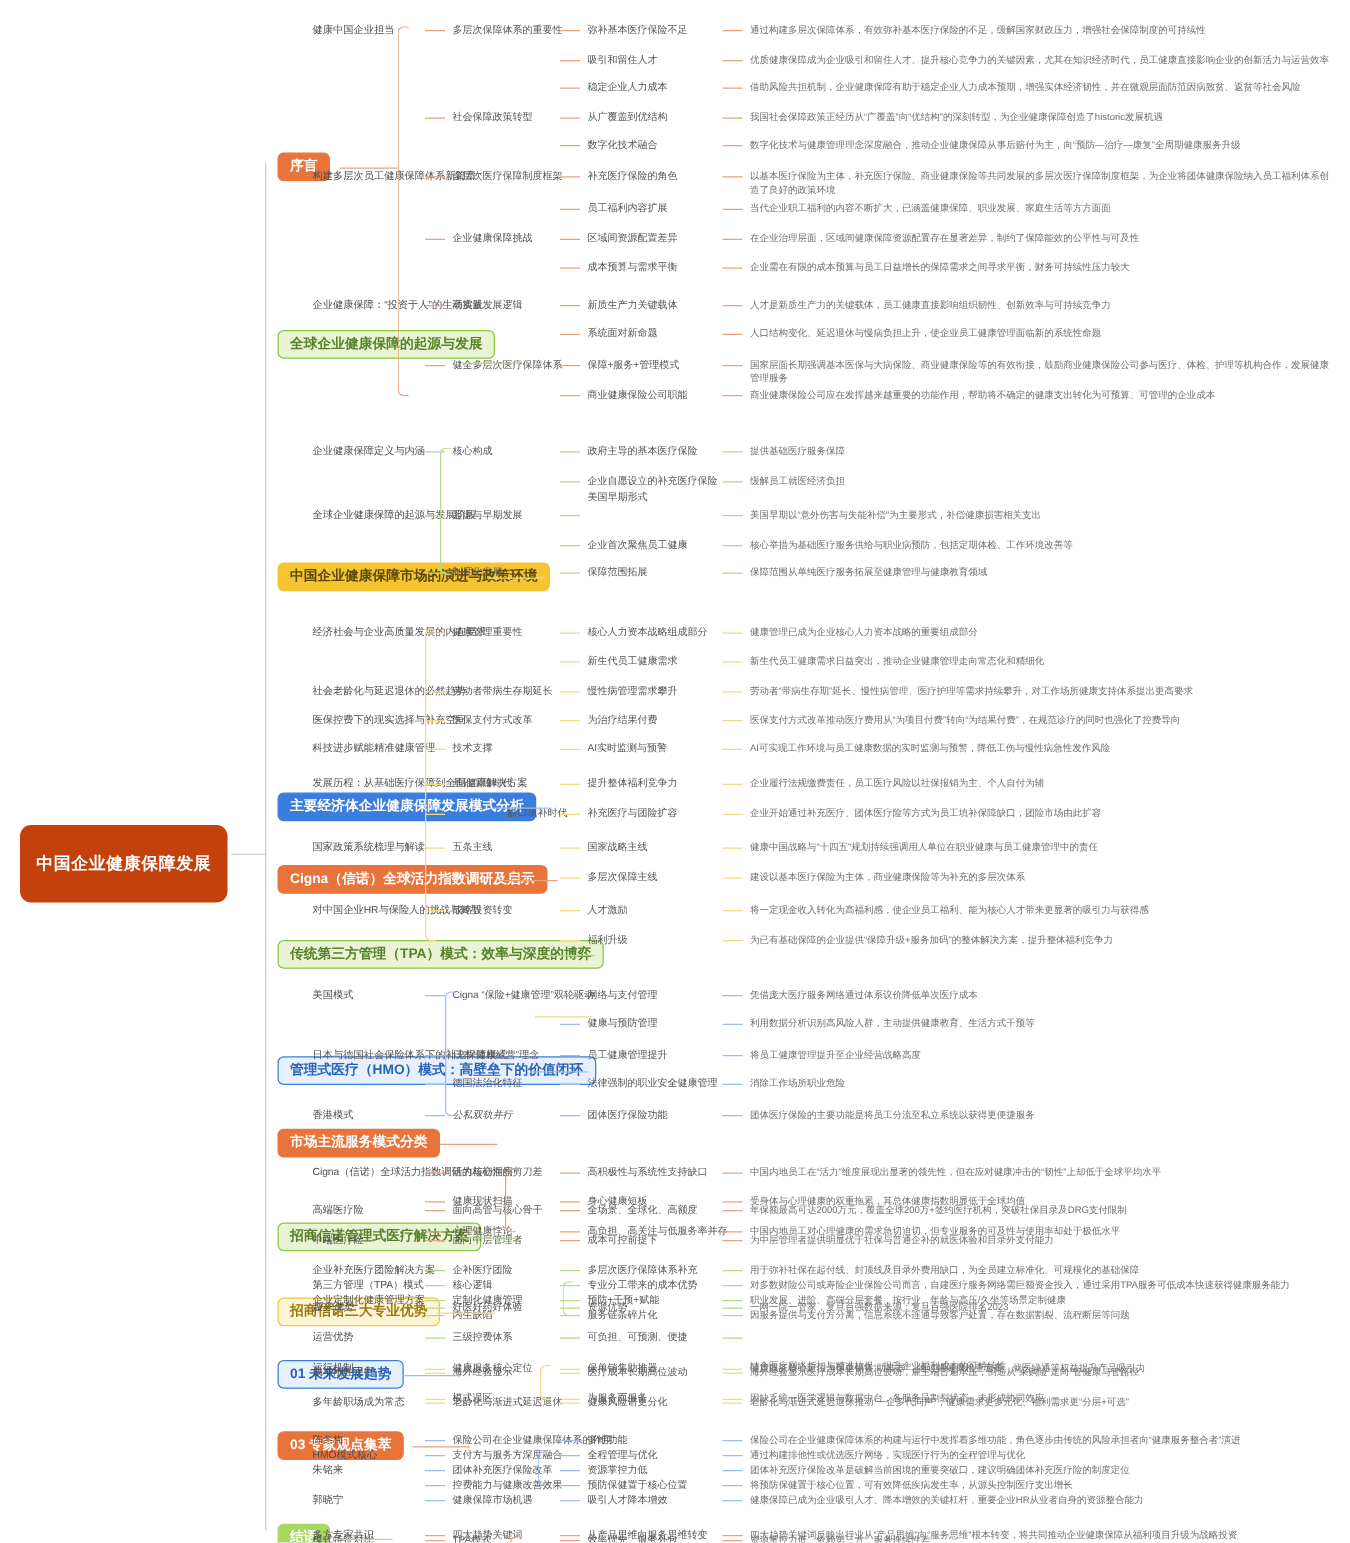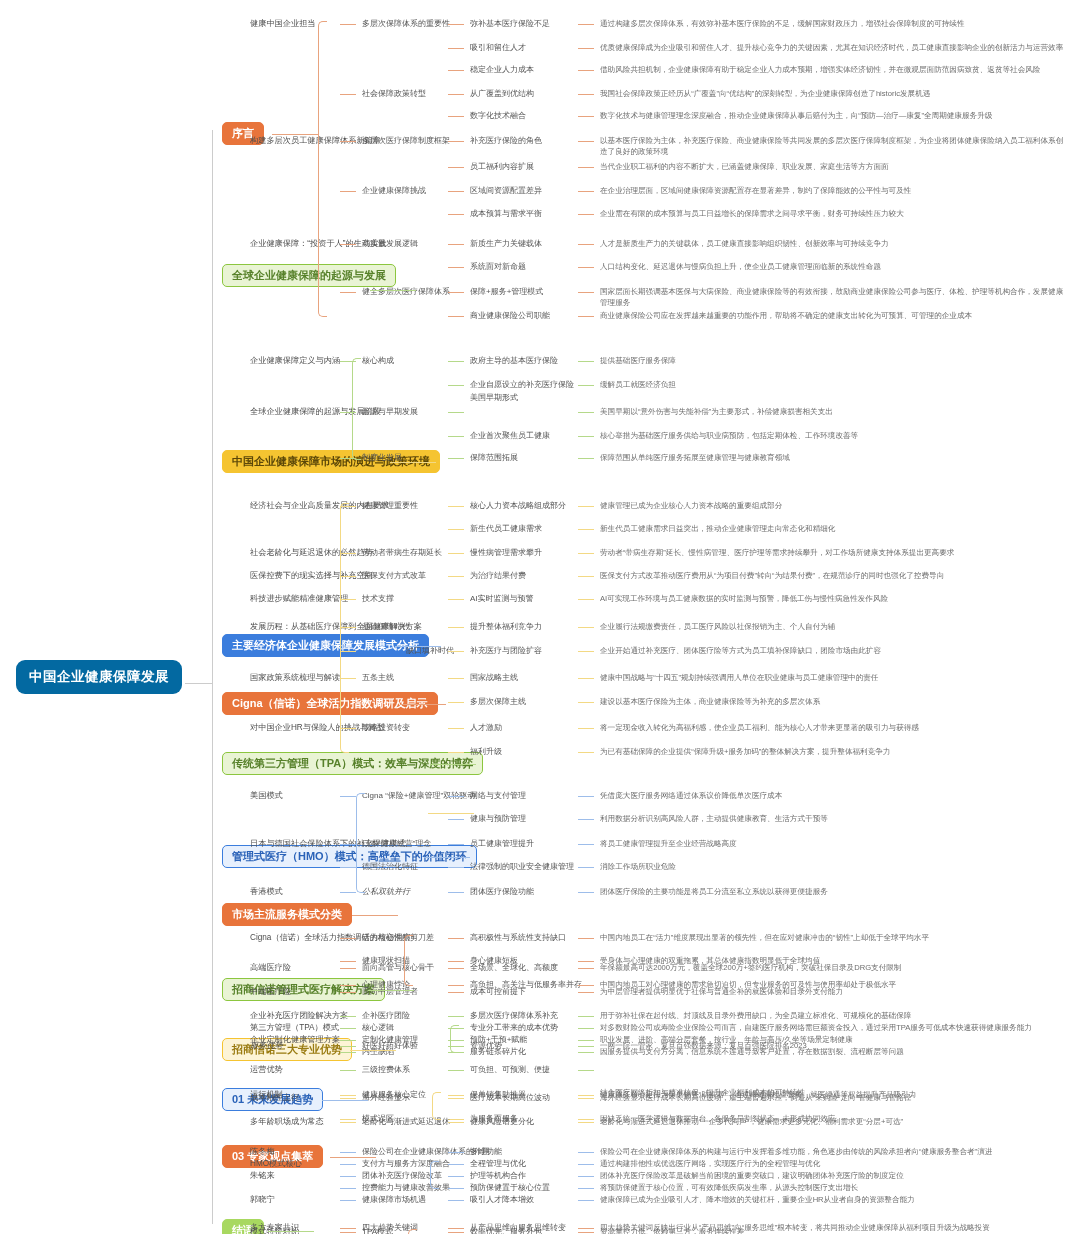--- a/index.html
+++ b/index.html
@@ -9,27 +9,27 @@
     background:#ffffff;
     font-family:"Liberation Sans","DejaVu Sans",sans-serif;
     overflow:hidden;
     position:relative;
   }
   #map{position:relative;width:1080px;height:1234px;}
 
   
   .root{
     position:absolute;
-    background:#0369a1;
+    background:#c2410c;
     color:#ffffff;
     border-radius:9px;
     font-size:13.5px;
     font-weight:bold;
     letter-spacing:.5px;
-    padding:10px 13px;
+    padding:24px 13px;
     white-space:nowrap;
     line-height:1;
   }
 
   
   .topic{
     position:absolute;
     border-radius:5px;
     font-size:11px;
     font-weight:bold;
@@ -419,21 +419,21 @@
       <div class="node lvl2" style="left: 250px; top: 1146px;">陈冬梅</div>
       <div class="node lvl3" style="left: 362px; top: 1146px;">保险公司在企业健康保障体系的作用</div>
       <div class="dash" style="left: 340px; top: 1152px; width: 16px; background: rgb(157, 189, 234);"></div>
       <div class="node lvl3" style="left: 470px; top: 1146px;">多维功能</div>
       <div class="dash" style="left: 448px; top: 1152px; width: 16px; background: rgb(157, 189, 234);"></div>
       <div class="node leaf" style="left: 600px; top: 1146px; width: 470px;">保险公司在企业健康保障体系的构建与运行中发挥着多维功能，角色逐步由传统的风险承担者向“健康服务整合者”演进</div>
       <div class="dash" style="left: 578px; top: 1152px; width: 16px; background: rgb(157, 189, 234);"></div>
       <div class="node lvl2" style="left: 250px; top: 1170px;">朱铭来</div>
       <div class="node lvl3" style="left: 362px; top: 1170px;">团体补充医疗保险改革</div>
       <div class="dash" style="left: 340px; top: 1176px; width: 16px; background: rgb(157, 189, 234);"></div>
-      <div class="node lvl3" style="left: 470px; top: 1170px;">护理等机构合作</div>
+      <div class="node lvl3" style="left: 470px; top: 1170px;">资源掌控力低</div>
       <div class="dash" style="left: 448px; top: 1176px; width: 16px; background: rgb(157, 189, 234);"></div>
       <div class="node leaf" style="left: 600px; top: 1170px; width: 470px;">团体补充医疗保险改革是破解当前困境的重要突破口，建议明确团体补充医疗险的制度定位</div>
       <div class="dash" style="left: 578px; top: 1176px; width: 16px; background: rgb(157, 189, 234);"></div>
       <div class="node lvl2" style="left: 250px; top: 1194px;">郭晓宁</div>
       <div class="node lvl3" style="left: 362px; top: 1194px;">健康保障市场机遇</div>
       <div class="dash" style="left: 340px; top: 1200px; width: 16px; background: rgb(157, 189, 234);"></div>
       <div class="node lvl3" style="left: 470px; top: 1194px;">吸引人才降本增效</div>
       <div class="dash" style="left: 448px; top: 1200px; width: 16px; background: rgb(157, 189, 234);"></div>
       <div class="node leaf" style="left: 600px; top: 1194px; width: 470px;">健康保障已成为企业吸引人才、降本增效的关键杠杆，重要企业HR从业者自身的资源整合能力</div>
       <div class="dash" style="left: 578px; top: 1200px; width: 16px; background: rgb(157, 189, 234);"></div>

